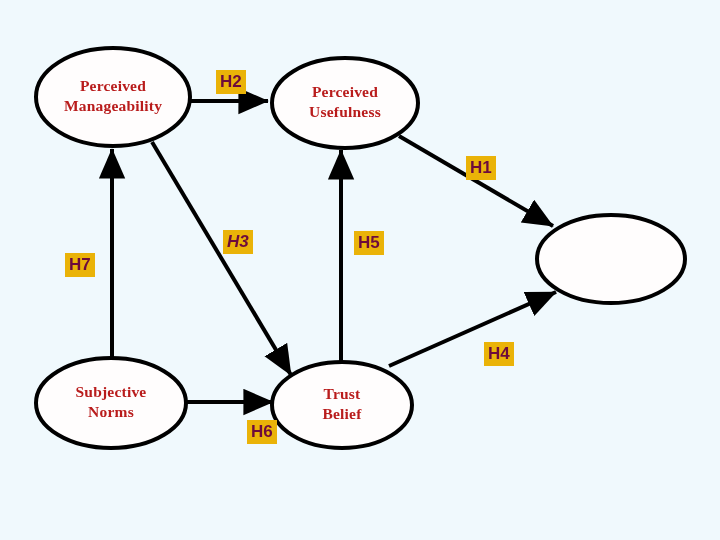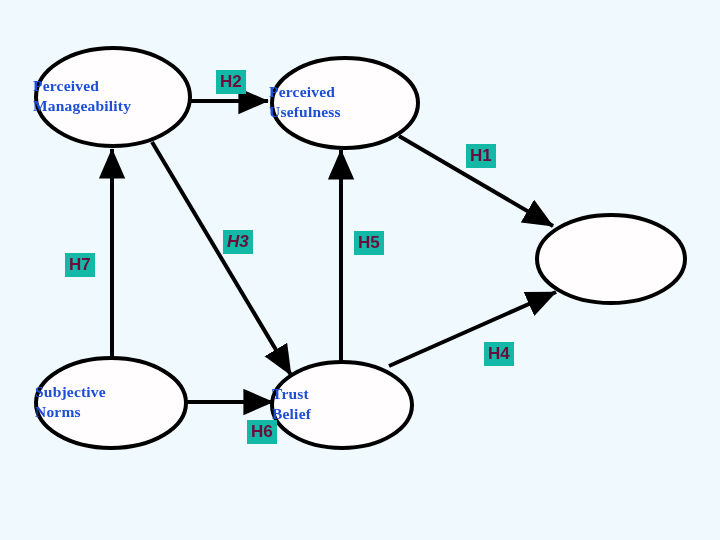--- a/index.html
+++ b/index.html
@@ -32,37 +32,38 @@
     stroke: #000000;
     stroke-width: 4;
   }
   .link-line {
     stroke: #000000;
     stroke-width: 4;
     fill: none;
   }
   .node-text {
     position: absolute;
-    color: #1d4ed8;
+    text-align: center;
+    color: #b91c1c;
     font-family: "Liberation Serif", serif;
     font-weight: bold;
     font-size: 15.5px;
     line-height: 20px;
     letter-spacing: 0.2px;
     pointer-events: none;
     white-space: pre-line;
   }
   .edge-label {
     position: absolute;
     color: #6d0b3c;
     font-family: "Liberation Sans", sans-serif;
     font-weight: bold;
     font-size: 17px;
     line-height: 22px;
-    background: #14b8a6;
+    background: #eab308;
     padding: 1px 4px;
     white-space: nowrap;
   }
 </style>
 </head>
 <body>
 
 <div id="diagram-root">
 
   <svg id="diagram-svg" viewBox="0 0 720 540">
@@ -96,20 +97,20 @@
   <div class="node-text" style="left:33px; top:76px; width:160px;">Perceived
 Manageability</div>
   <div class="node-text" style="left:269px; top:82px; width:152px;">Perceived
 Usefulness</div>
   <div class="node-text" style="left:272px; top:384px; width:140px;">Trust
 Belief</div>
   <div class="node-text" style="left:35px; top:382px; width:152px;">Subjective
 Norms</div>
 
   <div class="edge-label" style="left:216px; top:70px;">H2</div>
-  <div class="edge-label" style="left:466px; top:144px;">H1</div>
+  <div class="edge-label" style="left:466px; top:156px;">H1</div>
   <div class="edge-label" style="left:223px; top:230px;font-style:italic;">H3</div>
   <div class="edge-label" style="left:65px; top:253px;">H7</div>
   <div class="edge-label" style="left:354px; top:231px;text-align:center;">H5</div>
   <div class="edge-label" style="left:484px; top:342px;">H4</div>
   <div class="edge-label" style="left:211px; top:420px;margin-left:36px;">H6</div>
 
 </div>
 
 </body></html>

